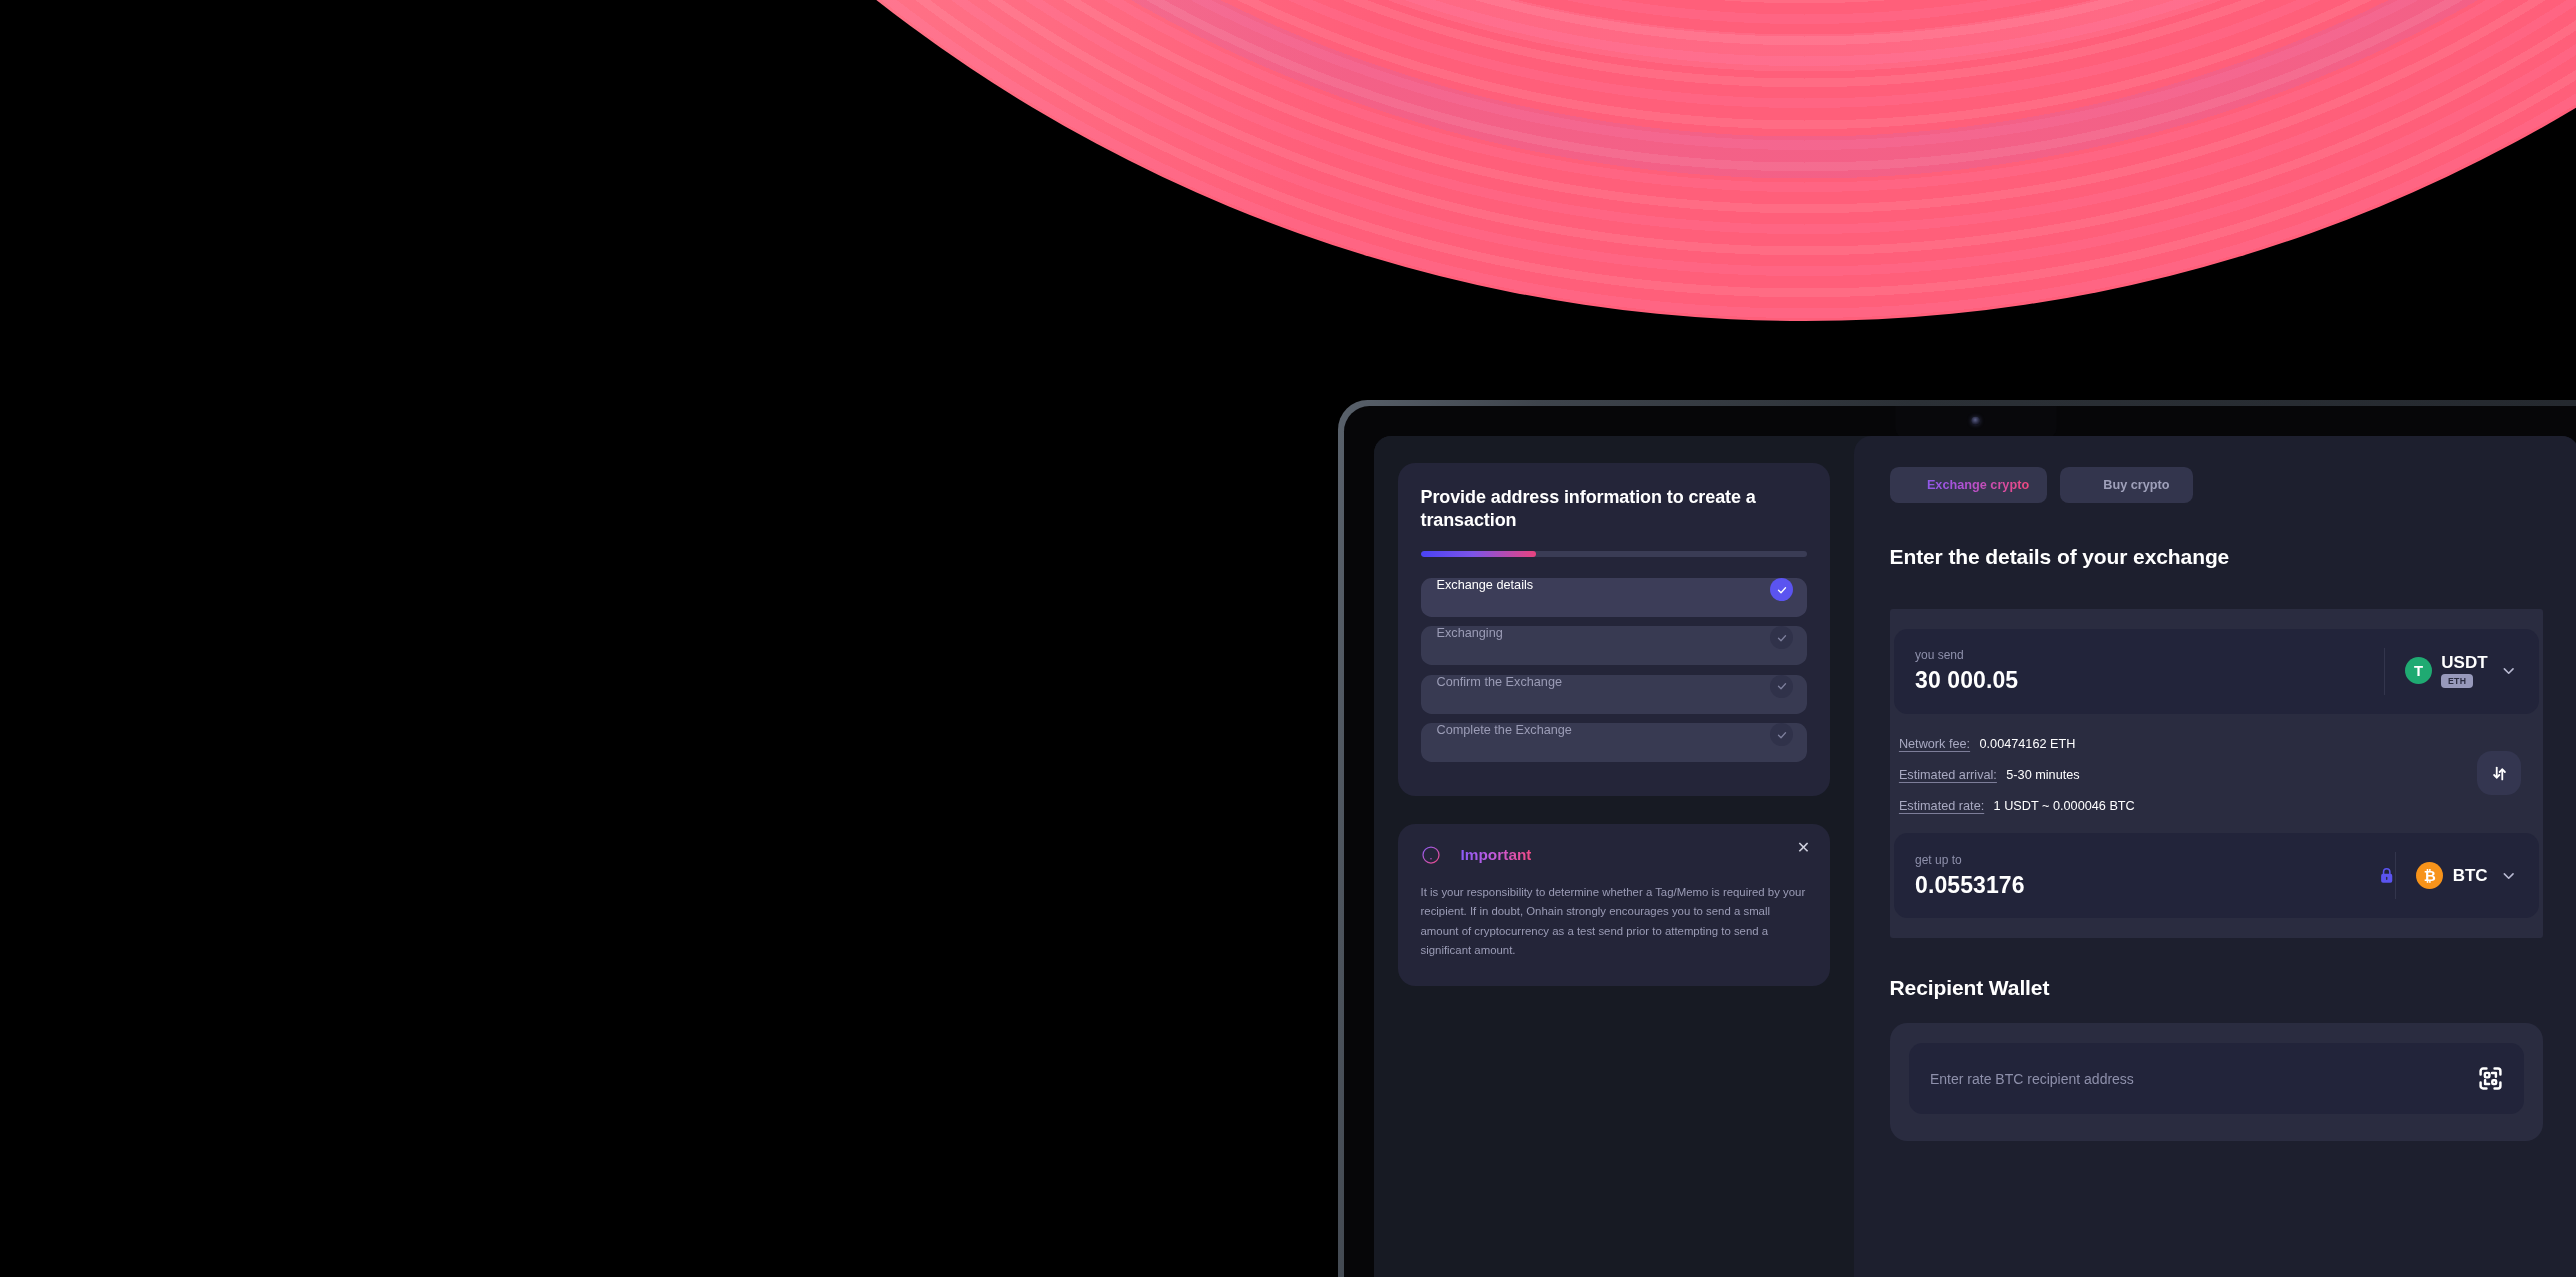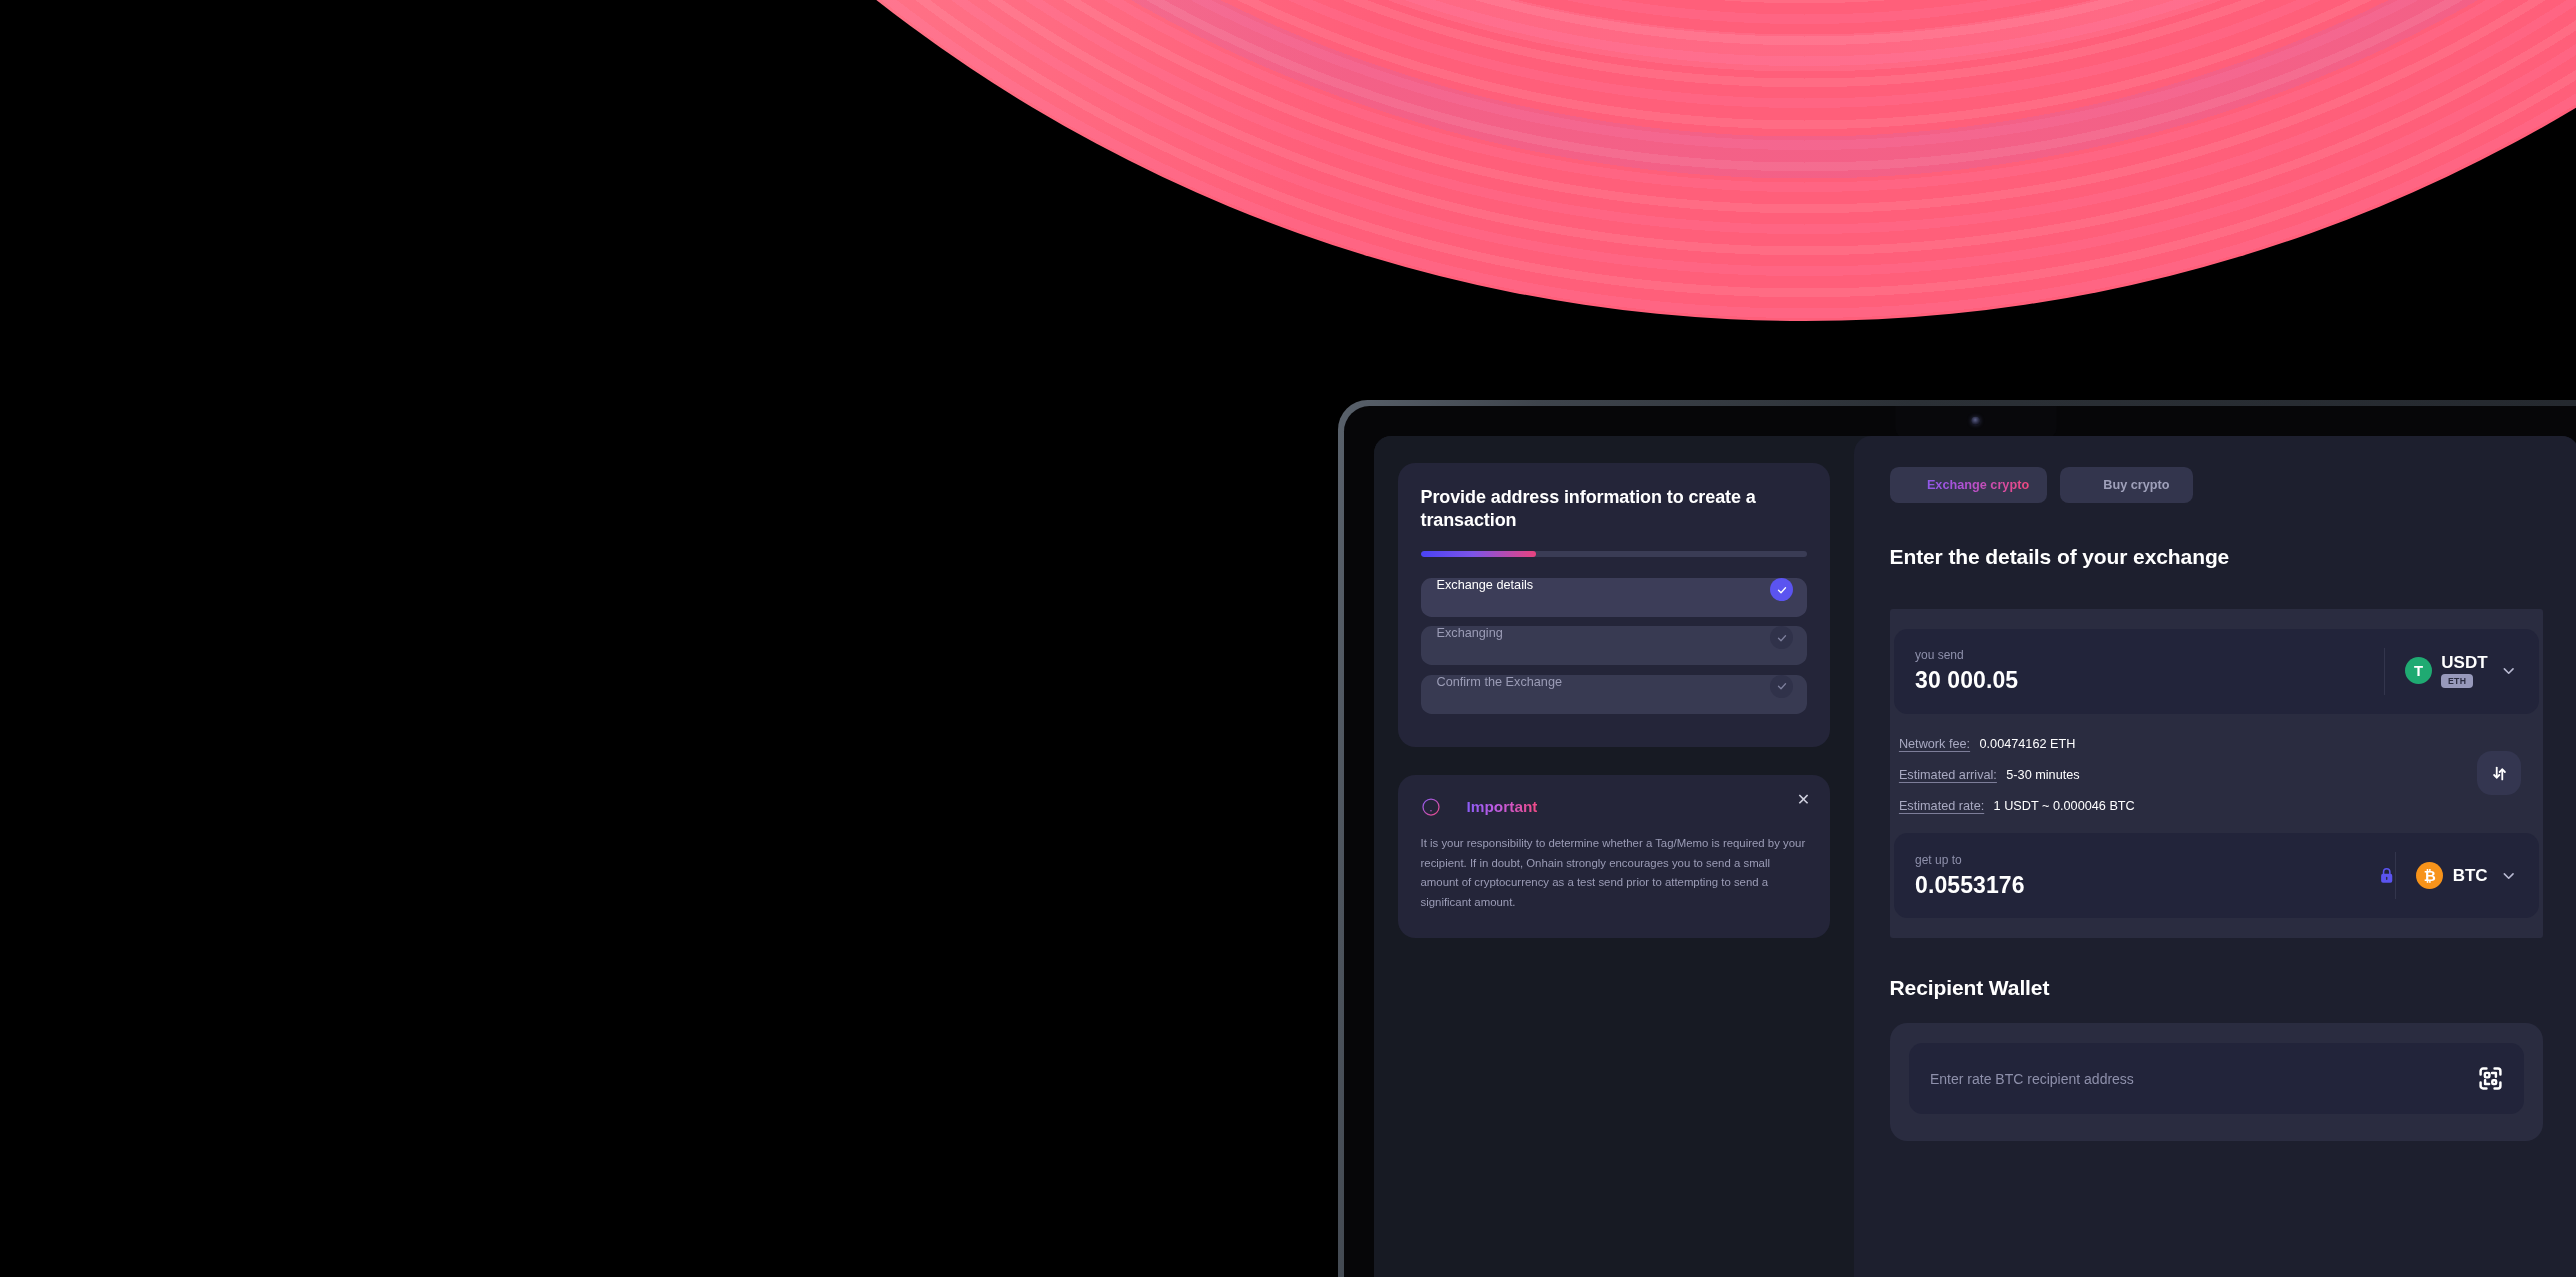--- a/index.html
+++ b/index.html
@@ -216,21 +216,21 @@
   .step.dim .check path{ stroke:#7d7f9c; }
 
   
   #important-card{
     position:relative;
     margin-top:28px;
     background:#242539;
     border-radius:17.4px;
     padding:21.5px 23px 25.5px 23px;
   }
-  #important-head{ display:flex; align-items:center; gap:26px; }
+  #important-head{ display:flex; align-items:center; gap:20px; }
   #warn-icon{ width:20px; height:20px; flex:0 0 20px; }
   #important-title{
     font-size:15.4px; font-weight:700;
     background:linear-gradient(90deg,#8b5cf6 0%,#c45ce0 45%,#ef4a86 100%);
     -webkit-background-clip:text; background-clip:text;
     color:transparent;
   }
   #important-close{
     position:absolute; top:16px; right:17.4px;
     width:17.4px; height:17.4px; color:#cfd0de;
@@ -432,20 +432,28 @@
 
               <div class="step dim">
                 <span class="step-label">Confirm the Exchange</span>
                 <span class="check">
                   <svg viewBox="0 0 24 24">
                       <path d="M5 12.5l5 5 9-10"></path>
                     </svg>
                 </span>
               </div>
 
+              <div class="step dim">
+                <span class="step-label">Complete the Exchange</span>
+                <span class="check">
+                  <svg viewBox="0 0 24 24">
+                      <path d="M5 12.5l5 5 9-10"></path>
+                    </svg>
+                </span>
+              </div>
 
             </div>
           </div>
 
           <div id="important-card">
             <div id="important-close">✕</div>
             <div id="important-head">
               <span id="warn-icon">
                 <svg viewBox="0 0 24 24" width="20" height="20">
                   <defs>

